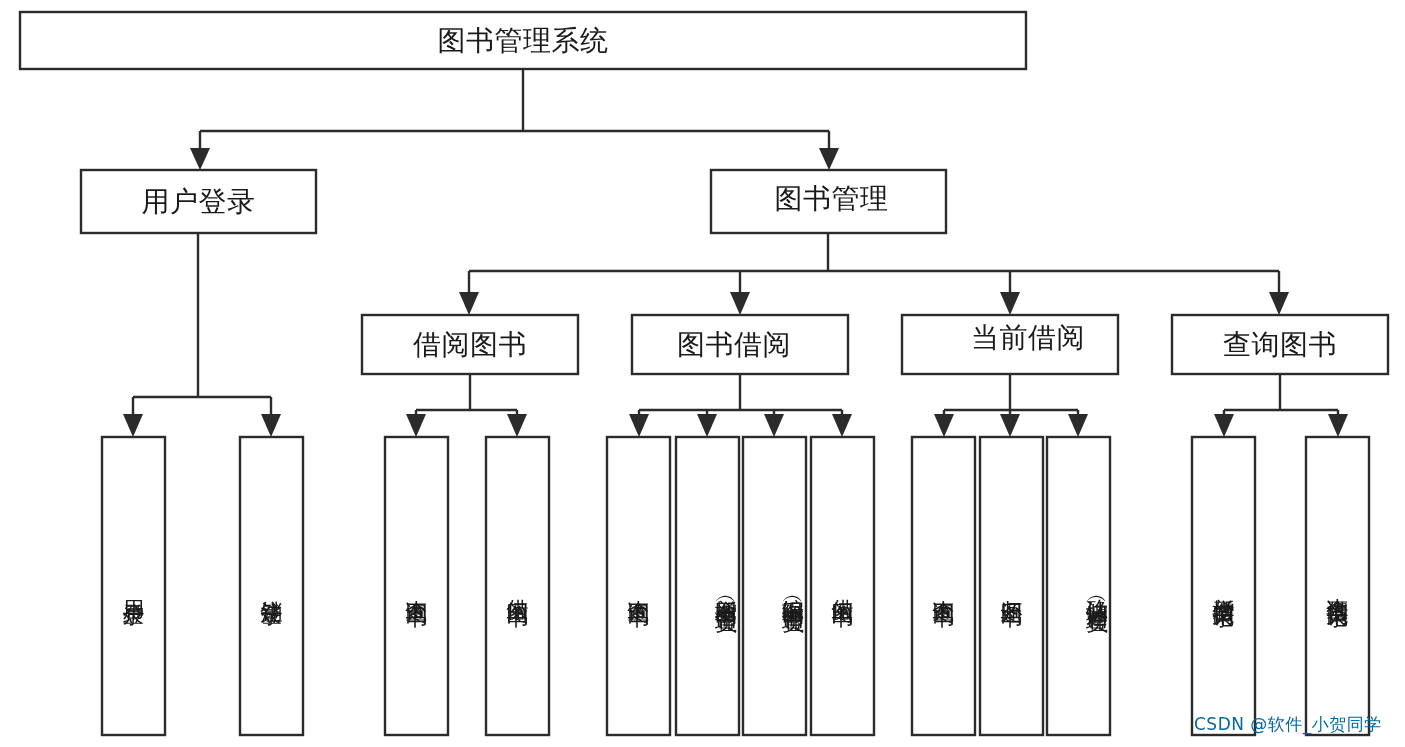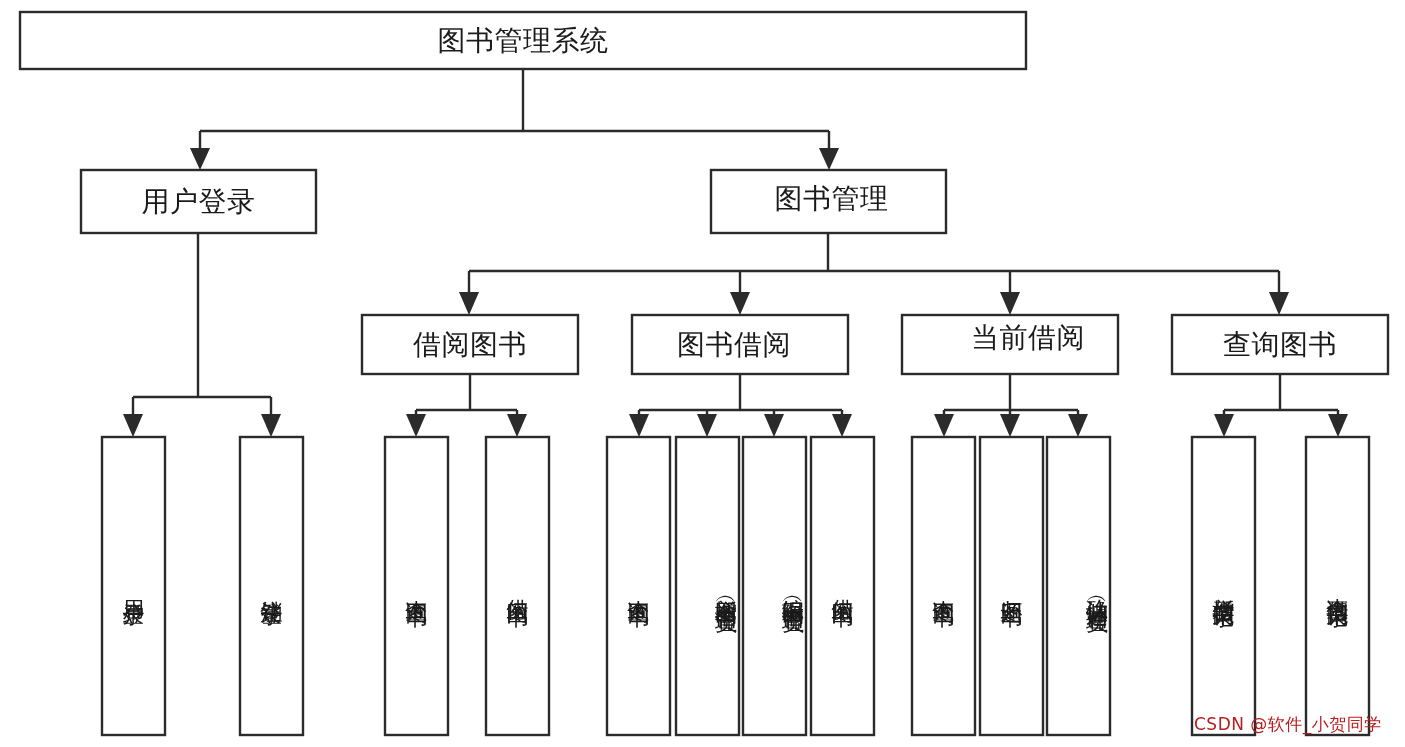--- a/index.html
+++ b/index.html
@@ -65,21 +65,21 @@
     letter-spacing: 2px;
     writing-mode: vertical-rl;
     text-orientation: upright;
     pointer-events: none;
   }
   .node-label-v.top-aligned {
     align-items: flex-start;
   }
   .watermark {
     position: absolute;
-    color: #b91c1c;
+    color: #0369a1;
     font-size: 17px;
     letter-spacing: 0.5px;
     white-space: nowrap;
     pointer-events: none;
     text-align: center;
   }
 </style>
 </head>
 <body>
 

